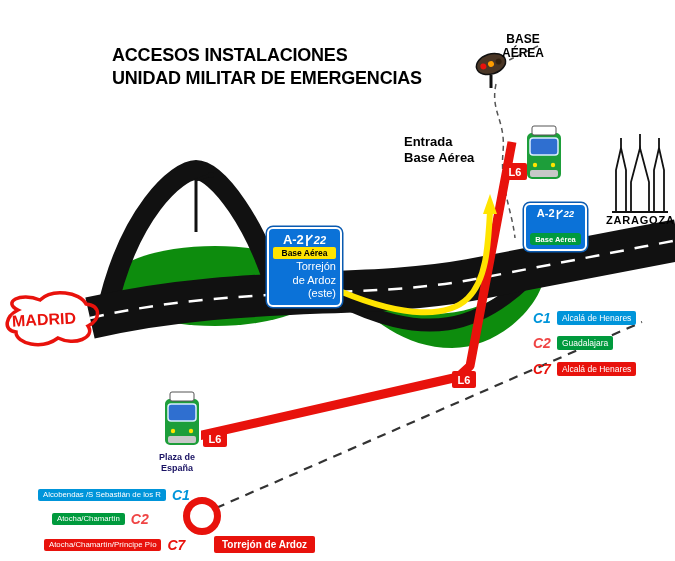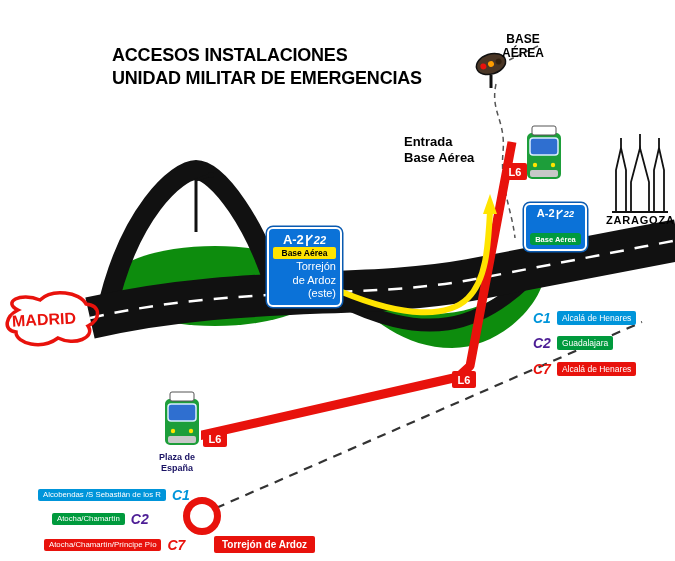--- a/index.html
+++ b/index.html
@@ -25,21 +25,21 @@
   .tag-yellow{background:#ffe400;color:#000;font-size:8.5px;font-weight:700;text-align:center;border-radius:2px;padding:1px 2px;}
   .tag-green{background:#009a3d;color:#fff;font-size:7.5px;font-weight:700;text-align:center;border-radius:3px;padding:1.5px 2px;}
   .dest{font-size:11px;line-height:1.25;text-align:right;}
 
   .l6{background:#e8120c;color:#fff;font-weight:700;font-size:11px;width:24px;height:17px;
       display:flex;align-items:center;justify-content:center;border-radius:2px;}
   .plaza{left:153px;top:452px;width:48px;text-align:center;font-size:9px;font-weight:700;color:#1b1464;line-height:1.2;}
 
   .rail-row{display:flex;align-items:center;gap:6px;}
   .c-icon{font-weight:900;font-style:italic;font-size:14px;line-height:1;}
-  .c-blue{color:#0095da}.c-green{color:#4c1d95}.c-red{color:#e8120c}
+  .c-blue{color:#0095da}.c-green{color:#ef4444}.c-red{color:#e8120c}
   .rail-box{color:#fff;font-size:8.5px;border-radius:2px;padding:2.5px 5px;white-space:nowrap;line-height:1;}
   .rail-box.small{font-size:7.8px;}
   .bg-blue{background:#0095da}.bg-green{background:#009a3d}.bg-red{background:#e8120c}
 
   .station-ring{left:183px;top:497px;width:24px;height:24px;border:7px solid #e8120c;border-radius:50%;background:#fff;}
   .station-name{left:214px;top:536px;background:#e8120c;color:#fff;font-weight:700;font-size:10px;
                 padding:3px 8px;border-radius:2px;white-space:nowrap;}
 </style>
 </head>
 <body>

